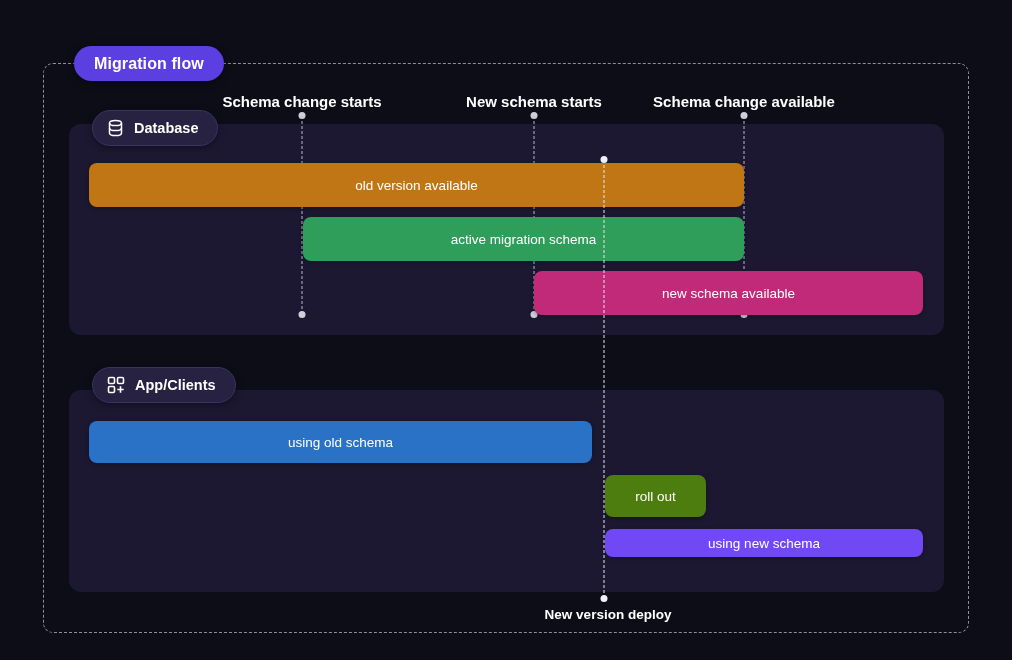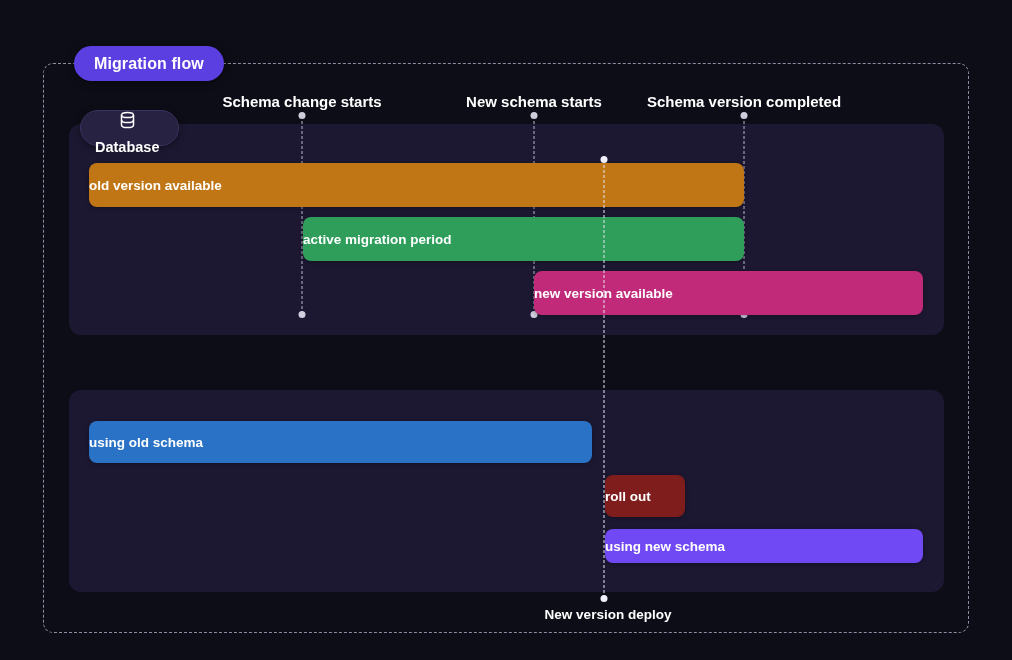--- a/index.html
+++ b/index.html
@@ -61,21 +61,21 @@
     display: flex; align-items: center; gap: 10px;
     background: #272142;
     border: 1px solid #3b3260;
     border-radius: 18px;
     color: #ffffff;
     font-size: 14.5px;
     font-weight: bold;
     z-index: 9;
     box-shadow: 0 2px 7px rgba(0,0,0,.4);
   }
-  .lane-badge--db  { left: 80px; top: 90px; flex-direction: column; }
+  .lane-badge--db  { left: 92px; top: 90px; }
   .lane-badge--app { left: 92px; top: 347px; }
   .lane-badge svg { display: block; }
 
   
   .marker { position: absolute; z-index: 6; }
   .marker .m-label {
     position: absolute;
     bottom: 100%;
     left: 50%;
     transform: translateX(-50%);
@@ -126,24 +126,25 @@
     font-weight: bold;
     margin-top: 9px;
     padding-left: 8px;
   }
 
   
   .bar {
     position: absolute;
     display: flex;
     align-items: center;
+    justify-content: center;
     border-radius: 8px;
     color: #ffffff;
     font-size: 13.5px;
-    font-weight: bold;
+    font-weight: normal;
     z-index: 10;
     box-shadow: 0 1px 4px rgba(0,0,0,.35);
   }
   .bar span { position: relative; z-index: 2; }
 </style>
 </head>
 <body>
 
 <div id="root">
 
@@ -160,56 +161,67 @@
     <span class="icon">
       <svg width="17" height="18" viewBox="0 0 17 18" fill="none" stroke="#ffffff" stroke-width="1.5">
         <ellipse cx="8.5" cy="4" rx="6" ry="2.6"></ellipse>
         <path d="M2.5 4v10c0 1.44 2.686 2.6 6 2.6s6-1.16 6-2.6V4"></path>
         <path d="M2.5 9c0 1.44 2.686 2.6 6 2.6s6-1.16 6-2.6"></path>
       </svg>
     </span>
     <span>Database</span>
   </div>
 
+  <div class="lane-badge lane-badge--app">
+    <span class="icon">
+      <svg width="18" height="18" viewBox="0 0 18 18" fill="none" stroke="#ffffff" stroke-width="1.6">
+        <rect x="1.5" y="1.5" width="6" height="6" rx="1.2"></rect>
+        <rect x="10.5" y="1.5" width="6" height="6" rx="1.2"></rect>
+        <rect x="1.5" y="10.5" width="6" height="6" rx="1.2"></rect>
+        <path d="M13.5 10.3v6.4M10.3 13.5h6.4"></path>
+      </svg>
+    </span>
+    <span>App/Clients</span>
+  </div>
 
   <div id="layer">
       <div class="marker" style="left: 302px; top: 96px; width: 0px; height: 198px;">
         <div class="m-label">Schema change starts</div>
         <div class="m-dot"></div>
         <div class="m-line"></div>
         <div class="m-dot-end"></div>
       </div>
       <div class="marker" style="left: 534px; top: 96px; width: 0px; height: 198px;">
         <div class="m-label">New schema starts</div>
         <div class="m-dot"></div>
         <div class="m-line"></div>
         <div class="m-dot-end"></div>
       </div>
       <div class="marker" style="left: 744px; top: 96px; width: 0px; height: 198px;">
-        <div class="m-label">Schema version completed</div>
+        <div class="m-label">Schema change available</div>
         <div class="m-dot"></div>
         <div class="m-line"></div>
         <div class="m-dot-end"></div>
       </div>
       <div class="bar" style="left: 89px; top: 143px; width: 655px; height: 44px; background: rgb(193, 118, 22);">
         <span>old version available</span>
       </div>
       <div class="bar" style="left: 303px; top: 197px; width: 441px; height: 44px; background: rgb(47, 158, 91);">
-        <span>active migration period</span>
+        <span>active migration schema</span>
       </div>
       <div class="bar" style="left: 534px; top: 251px; width: 389px; height: 44px; background: rgb(192, 42, 121);">
-        <span>new version available</span>
+        <span>new schema available</span>
       </div>
       <div class="bar" style="left: 89px; top: 401px; width: 503px; height: 42px; background: rgb(42, 114, 198);">
         <span>using old schema</span>
       </div>
-      <div class="bar" style="left: 605px; top: 455px; width: 80px; height: 42px; background: #7f1d1d;">
+      <div class="bar" style="left: 605px; top: 455px; width: 101px; height: 42px; background: #4d7c0f;">
         <span>roll out</span>
       </div>
-      <div class="bar" style="left: 605px; top: 509px; width: 318px; height: 34px; background: rgb(112, 73, 245);">
+      <div class="bar" style="left: 605px; top: 509px; width: 318px; height: 28px; background: rgb(112, 73, 245);">
         <span>using new schema</span>
       </div>
       <div class="marker marker--deploy" style="left: 604px; top: 140px; width: 0px; height: 438px;">
         <div class="m-dot"></div>
         <div class="m-line"></div>
         <div class="m-dot-end"></div>
         <div class="m-label-bottom">New version deploy</div>
       </div>
     </div>
 

